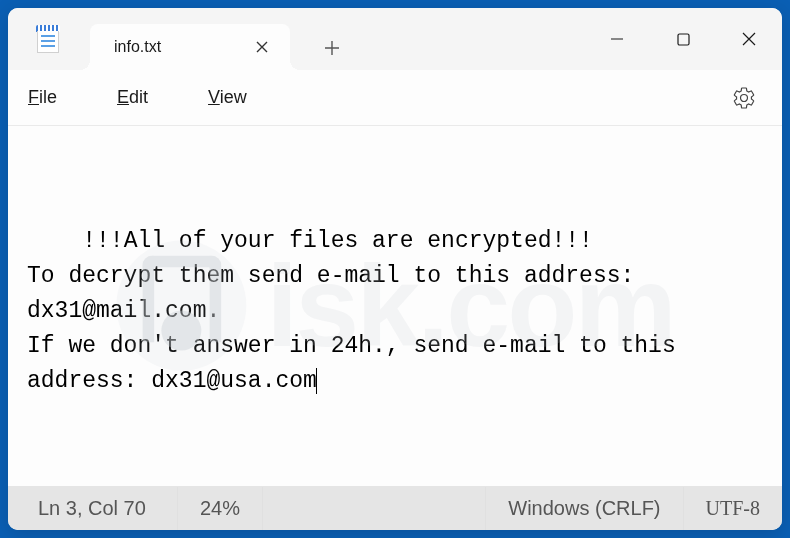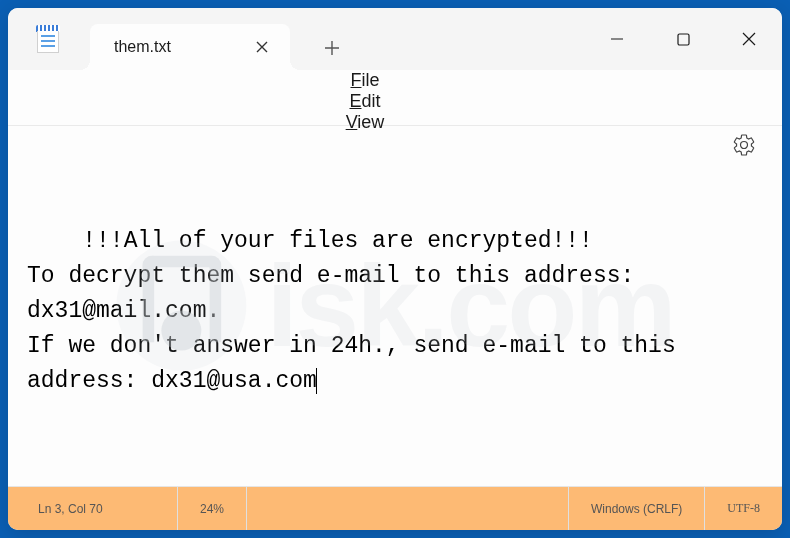--- a/index.html
+++ b/index.html
@@ -147,21 +147,20 @@
       stroke-width: 1.2;
       fill: none;
     }
     .menubar {
       height: 56px;
       background: #fdfdfd;
       display: flex;
       align-items: center;
       padding: 0 20px;
       border-bottom: 1px solid #eaeaea;
-      flex-direction: column;
     }
     .menu-item {
       font-size: 18px;
       color: #1a1a1a;
       margin-right: 60px;
       cursor: pointer;
       text-decoration: underline;
       text-decoration-color: transparent;
       position: relative;
     }
@@ -189,25 +188,25 @@
     .caret {
       display: inline-block;
       width: 1px;
       height: 26px;
       background: #000;
       vertical-align: text-bottom;
       margin-left: -1px;
     }
     .statusbar {
       height: 44px;
-      background: #fdba74;
+      background: #e5e5e5;
       border-top: 1px solid #e5e5e5;
       display: flex;
       align-items: center;
-      font-size: 12px;
+      font-size: 20px;
       color: #555;
     }
     .status-section {
       padding: 0 22px;
       height: 100%;
       display: flex;
       align-items: center;
       border-right: 1px solid #e0e0e0;
     }
     .status-section:first-child {
@@ -274,21 +273,21 @@
 
 <div class="window">
 
   <div class="titlebar">
     <div class="app-icon">
       <div class="binding"></div>
       <div class="page"></div>
     </div>
     <div class="tabs">
       <div class="tab">
-        <span class="tab-title">them.txt</span>
+        <span class="tab-title">info.txt</span>
         <span class="tab-close">
           <svg width="14" height="14" viewBox="0 0 14 14">
               <path d="M2 2 L12 12 M12 2 L2 12" stroke="#333" stroke-width="1.4" fill="none"></path>
             </svg>
         </span>
       </div>
       <div class="new-tab">
         <svg width="16" height="16" viewBox="0 0 16 16">
             <path d="M8 1 V15 M1 8 H15" stroke="#555" stroke-width="1.4" fill="none"></path>
           </svg>

